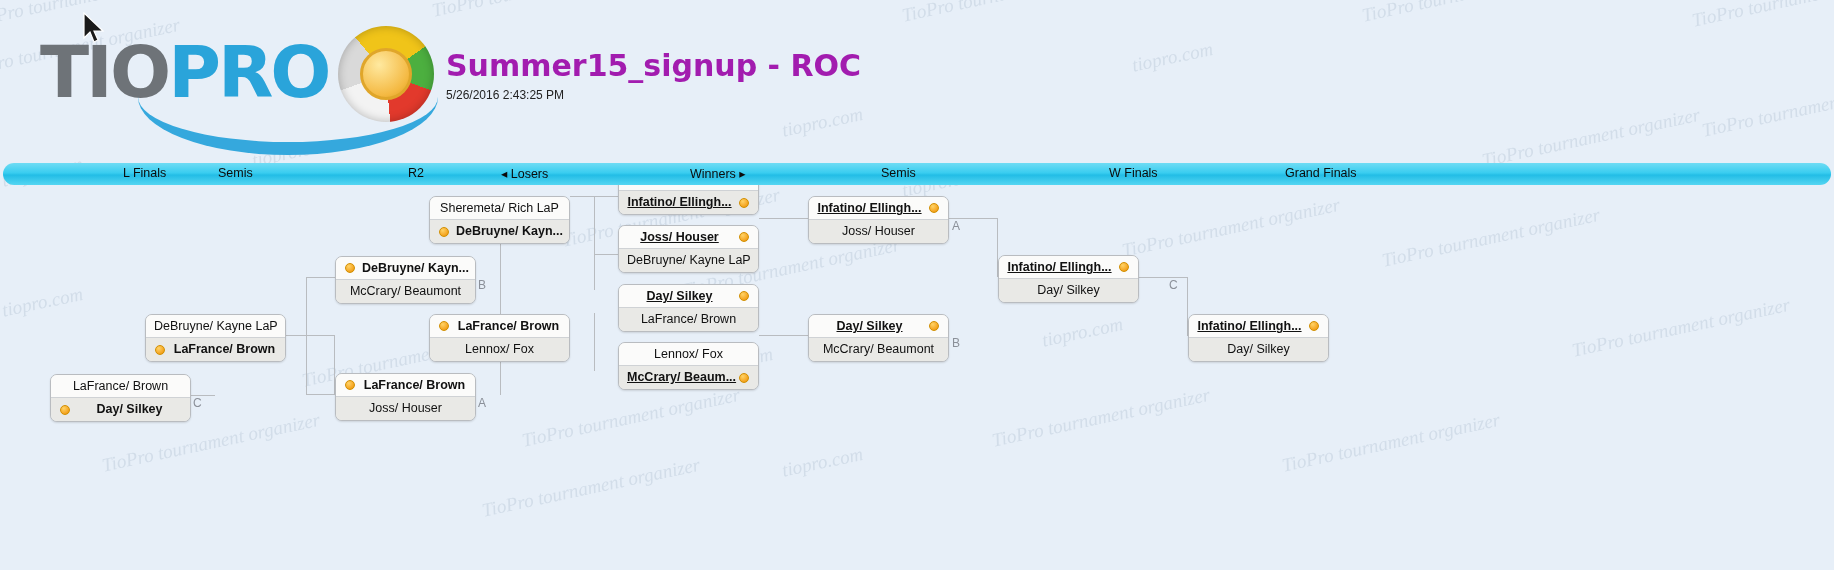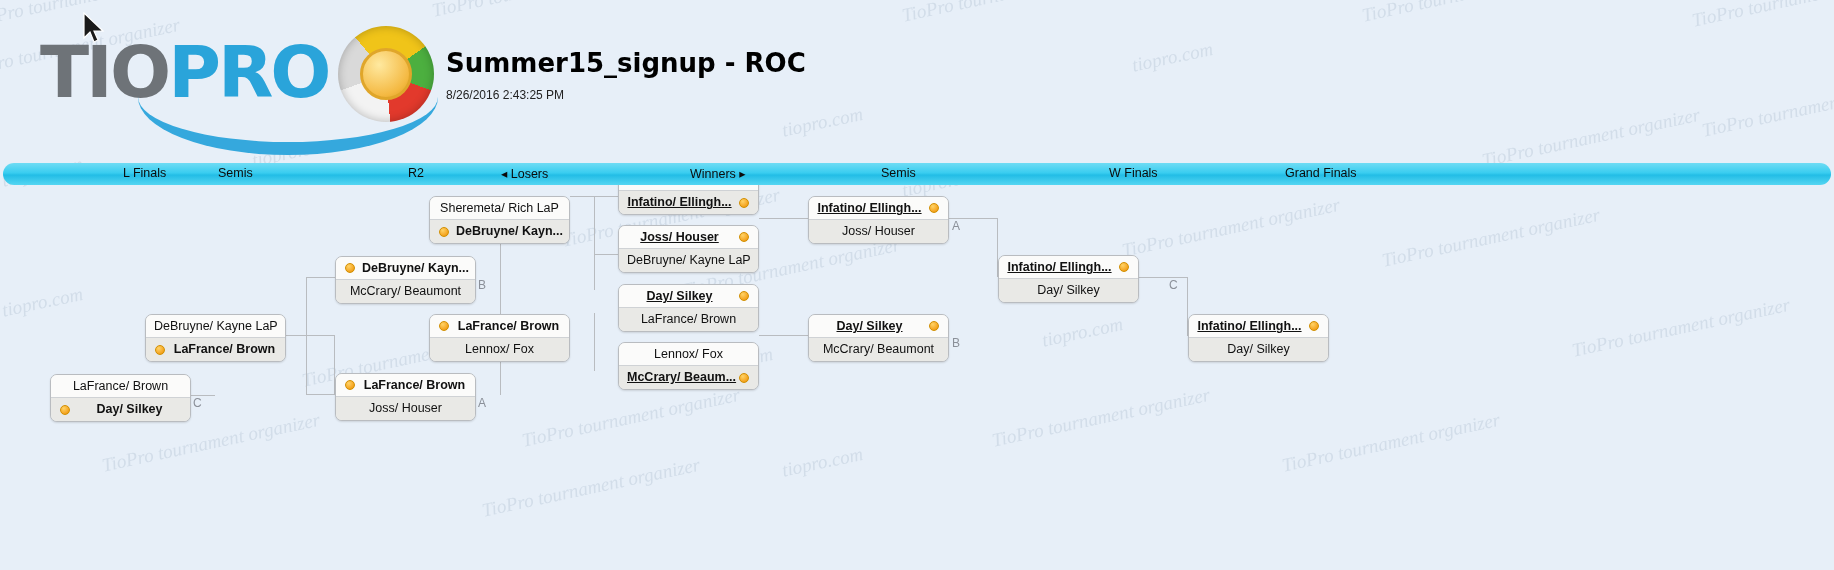--- a/index.html
+++ b/index.html
@@ -61,21 +61,21 @@
   #logo-ball-inner{
     position:absolute;left:22px;top:22px;width:52px;height:52px;border-radius:50%;
     background:radial-gradient(circle at 35% 30%, #ffe9a0, #f4b942 70%, #d89b1d);
     border:3px solid #e0a62a;
     box-sizing:border-box;
   }
   #cursor{position:absolute;left:64px;top:4px;width:24px;height:32px;}
   #title{
     position:absolute;left:446px;top:48px;
     font-family:"DejaVu Sans", sans-serif;
-    font-weight:bold;font-size:26px;color:#000000;
+    font-weight:bold;font-size:30px;color:#a21caf;
     white-space:nowrap;
   }
   #subtitle{
     position:absolute;left:446px;top:88px;
     font-size:12px;color:#222;white-space:nowrap;
   }
   
   #roundbar{
     position:absolute;left:3px;top:163px;width:1828px;height:22px;
     background:linear-gradient(to bottom,#6fdcf4 0%,#39cdf0 45%,#22bde6 55%,#55d6f2 100%);
@@ -181,21 +181,21 @@
     <div class="logo-text">
       <span class="lg-t">TI</span><span class="lg-o">O</span><span class="lg-p">PR</span><span class="lg-r">O</span>
     </div>
     <div id="logo-swoosh"></div>
     <div id="logo-ball">
       <div id="logo-ball-inner"></div>
     </div>
   </div>
 
   <div id="title">Summer15_signup - ROC</div>
-  <div id="subtitle">8/26/2016 2:43:25 PM</div>
+  <div id="subtitle">5/26/2016 2:43:25 PM</div>
 </div>
 
 <div id="roundbar">
     <div class="round-label" style="left: 120px;">L Finals</div>
     <div class="round-label" style="left: 215px;">Semis</div>
     <div class="round-label" style="left: 405px;">R2</div>
     <div class="round-label" style="left: 498px;">◂ Losers</div>
     <div class="round-label" style="left: 687px;">Winners ▸</div>
     <div class="round-label" style="left: 878px;">Semis</div>
     <div class="round-label" style="left: 1070px; margin-left: 36px;">W Finals</div>

